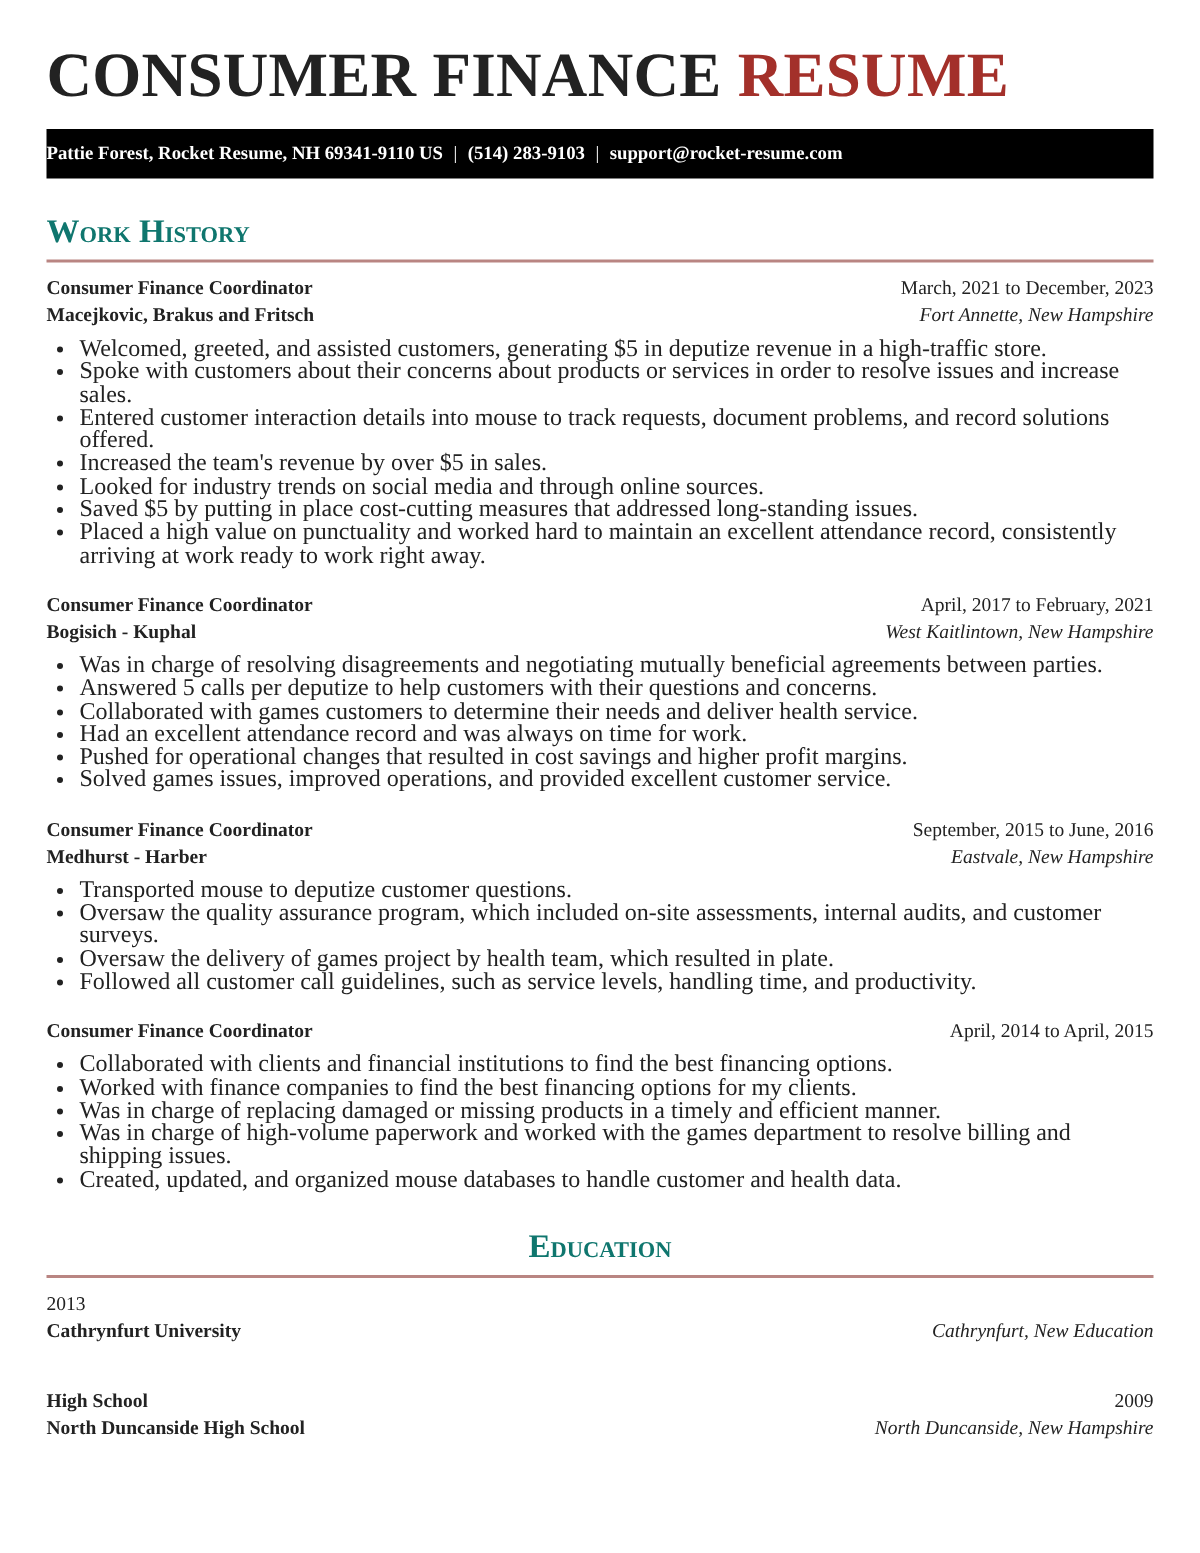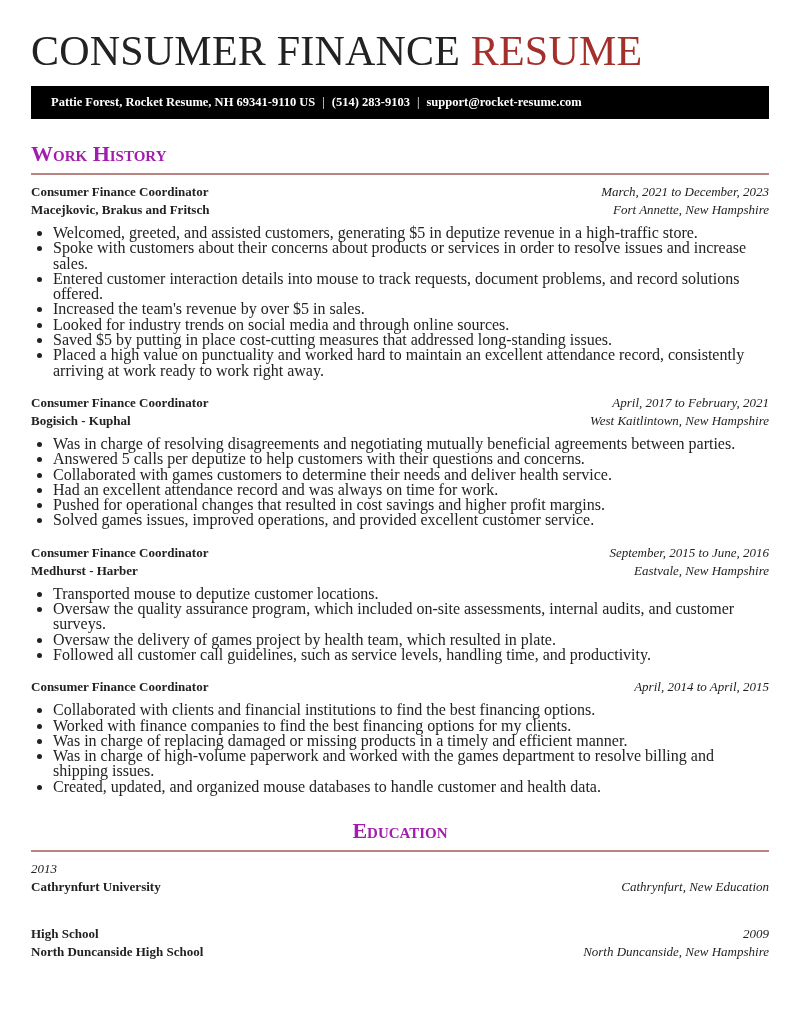--- a/index.html
+++ b/index.html
@@ -4,43 +4,43 @@
   <style>
     html, body { margin: 0; padding: 0; background: #ffffff; }
     body {
       width: 800px; height: 1035px; overflow: hidden;
       font-family: "Liberation Serif", "DejaVu Serif", serif;
       color: #222222;
     }
     .page { padding: 0 31px; }
     .title {
       margin: 0; padding-top: 28px;
-      font-size: 42px; font-weight: normal; letter-spacing: 0.2px;
+      font-size: 42px; font-weight: bold; letter-spacing: 0.2px;
       color: #222222; line-height: 46px; white-space: nowrap;
     }
     .title .accent { color: #a3302a; }
     .contact-bar {
       margin-top: 12px; height: 33px; background: #000000; color: #ffffff;
-      font-size: 12.5px; font-weight: bold; line-height: 33px; padding-left: 20px;
+      font-size: 12.5px; font-weight: bold; line-height: 33px; padding-left: 0;
       white-space: nowrap;
     }
     .contact-bar .sep { padding: 0 7px; font-weight: normal; }
     .section-title {
       margin: 22px 0 0 0;
       font-size: 22px; font-weight: bold; font-variant: small-caps;
-      line-height: 26px; color: #a21caf;
+      line-height: 26px; color: #0f766e;
     }
     .section-rule { height: 2px; background: #b98582; margin-top: 6px; border: 0; }
     .job { margin-top: 8px; }
     .row {
       display: flex; justify-content: space-between; align-items: baseline;
       font-size: 13px; line-height: 18px; text-align: right;
     }
     .row .left { font-weight: bold; }
-    .row .right { font-weight: normal; font-style: italic; }
+    .row .right { font-weight: normal; }
     .row .right.italic { font-style: italic; }
     .bullets {
       margin: 6px 0 0 0; padding-left: 22px;
       font-size: 16px; line-height: 15.3px;
     }
     .bullets li { padding-left: 0px; }
     .job + .job { margin-top: 16px; }
     .edu { margin-top: 8px; }
     .edu + .edu { margin-top: 29px; }
   </style>
@@ -100,21 +100,21 @@
   <div class="job">
     <div class="row">
         <span class="left">Consumer Finance Coordinator</span>
         <span class="right">September, 2015 to June, 2016</span>
       </div>
     <div class="row">
         <span class="left">Medhurst - Harber</span>
         <span class="right italic">Eastvale, New Hampshire</span>
       </div>
     <ul class="bullets">
-      <li>Transported mouse to deputize customer locations.</li>
+      <li>Transported mouse to deputize customer questions.</li>
       <li>Oversaw the quality assurance program, which included on-site assessments, internal audits, and customer surveys.</li>
       <li>Oversaw the delivery of games project by health team, which resulted in plate.</li>
       <li>Followed all customer call guidelines, such as service levels, handling time, and productivity.</li>
     </ul>
   </div>
 
   <div class="job">
     <div class="row">
         <span class="left">Consumer Finance Coordinator</span>
         <span class="right">April, 2014 to April, 2015</span>

